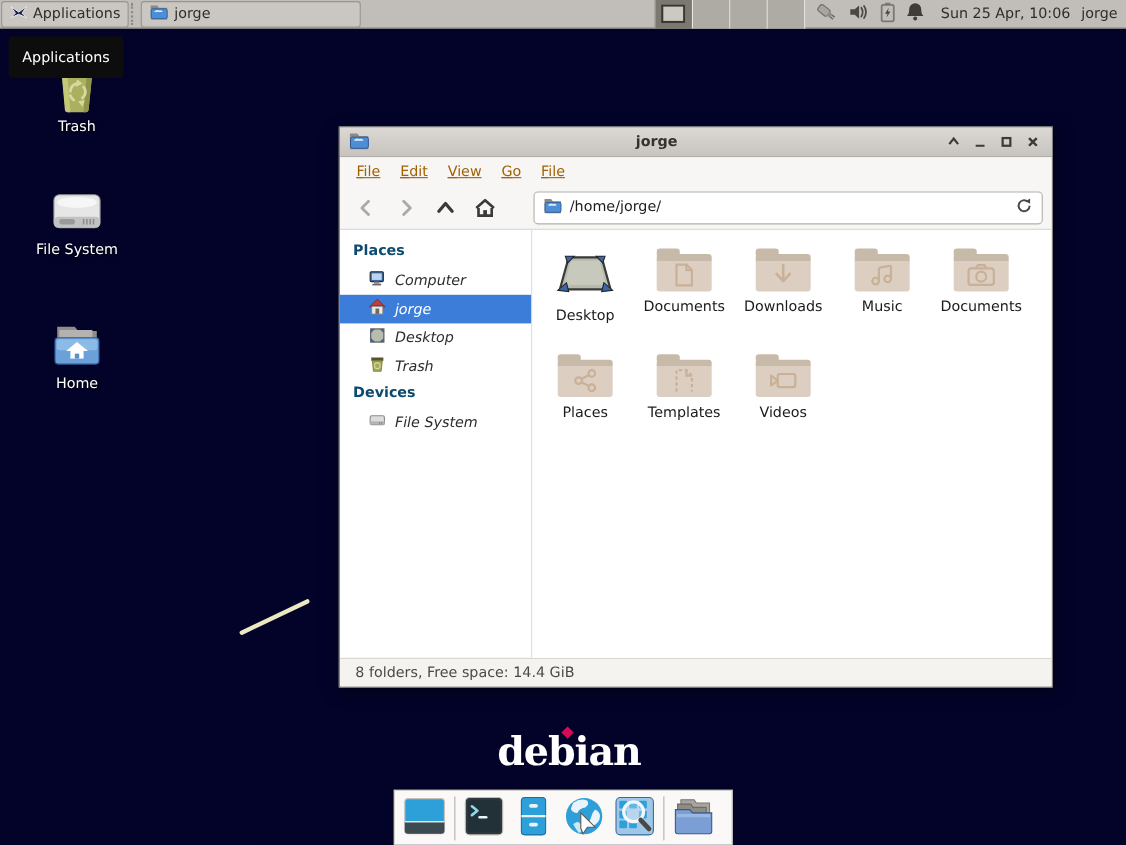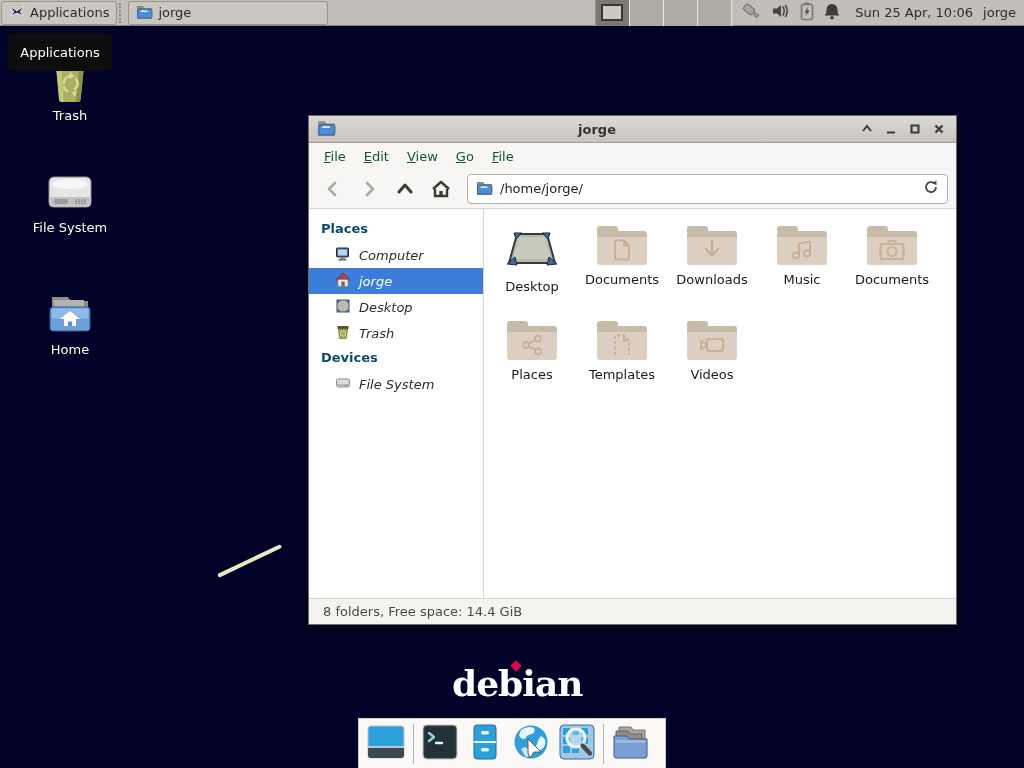--- a/index.html
+++ b/index.html
@@ -89,29 +89,29 @@
     border-bottom:1px solid #a29f99;
     display:flex; align-items:center; padding:0 8px; gap:6px;
   }
   #titlebar .title {
     flex:1; text-align:center; font-weight:bold; color:#343230;
   }
   .tb-btn { width:18px; height:18px; display:flex; align-items:center; justify-content:center; }
   #menubar {
     height:26px; background:#f7f6f4; display:flex; align-items:center; padding-left:6px;
   }
-  .menu-item { display:inline-block; padding:3px 9px; color:#14532d; }
+  .menu-item { display:inline-block; padding:3px 9px; color:#a16207;text-decoration:underline; }
   .menu-item::first-letter { text-decoration:underline; }
   #toolbar {
     height:40px; background:#f7f6f4; border-bottom:1px solid #d8d5d0;
     display:flex; align-items:center; padding:0 8px; gap:4px;
   }
   .tool-btn { width:32px; height:28px; display:flex; align-items:center; justify-content:center; }
   #pathbar {
-    flex:1; height:30px; margin-left:6px; background:#fff;
+    flex:1; height:30px; margin-left:24px; background:#fff;
     border:1px solid #b3b0ab; border-radius:4px;
     display:flex; align-items:center; padding:0 8px; gap:7px;
   }
   #pathbar .path-text { flex:1; color:#1d1c1a; }
   #fm-body { flex:1; display:flex; min-height:0; }
   #sidebar {
     width:175px; background:#fff; border-right:1px solid #d8d5d0;
     padding-top:8px; overflow:hidden;
   }
   .side-header { font-weight:bold; color:#0c4a6e; padding:4px 12px 6px; }

